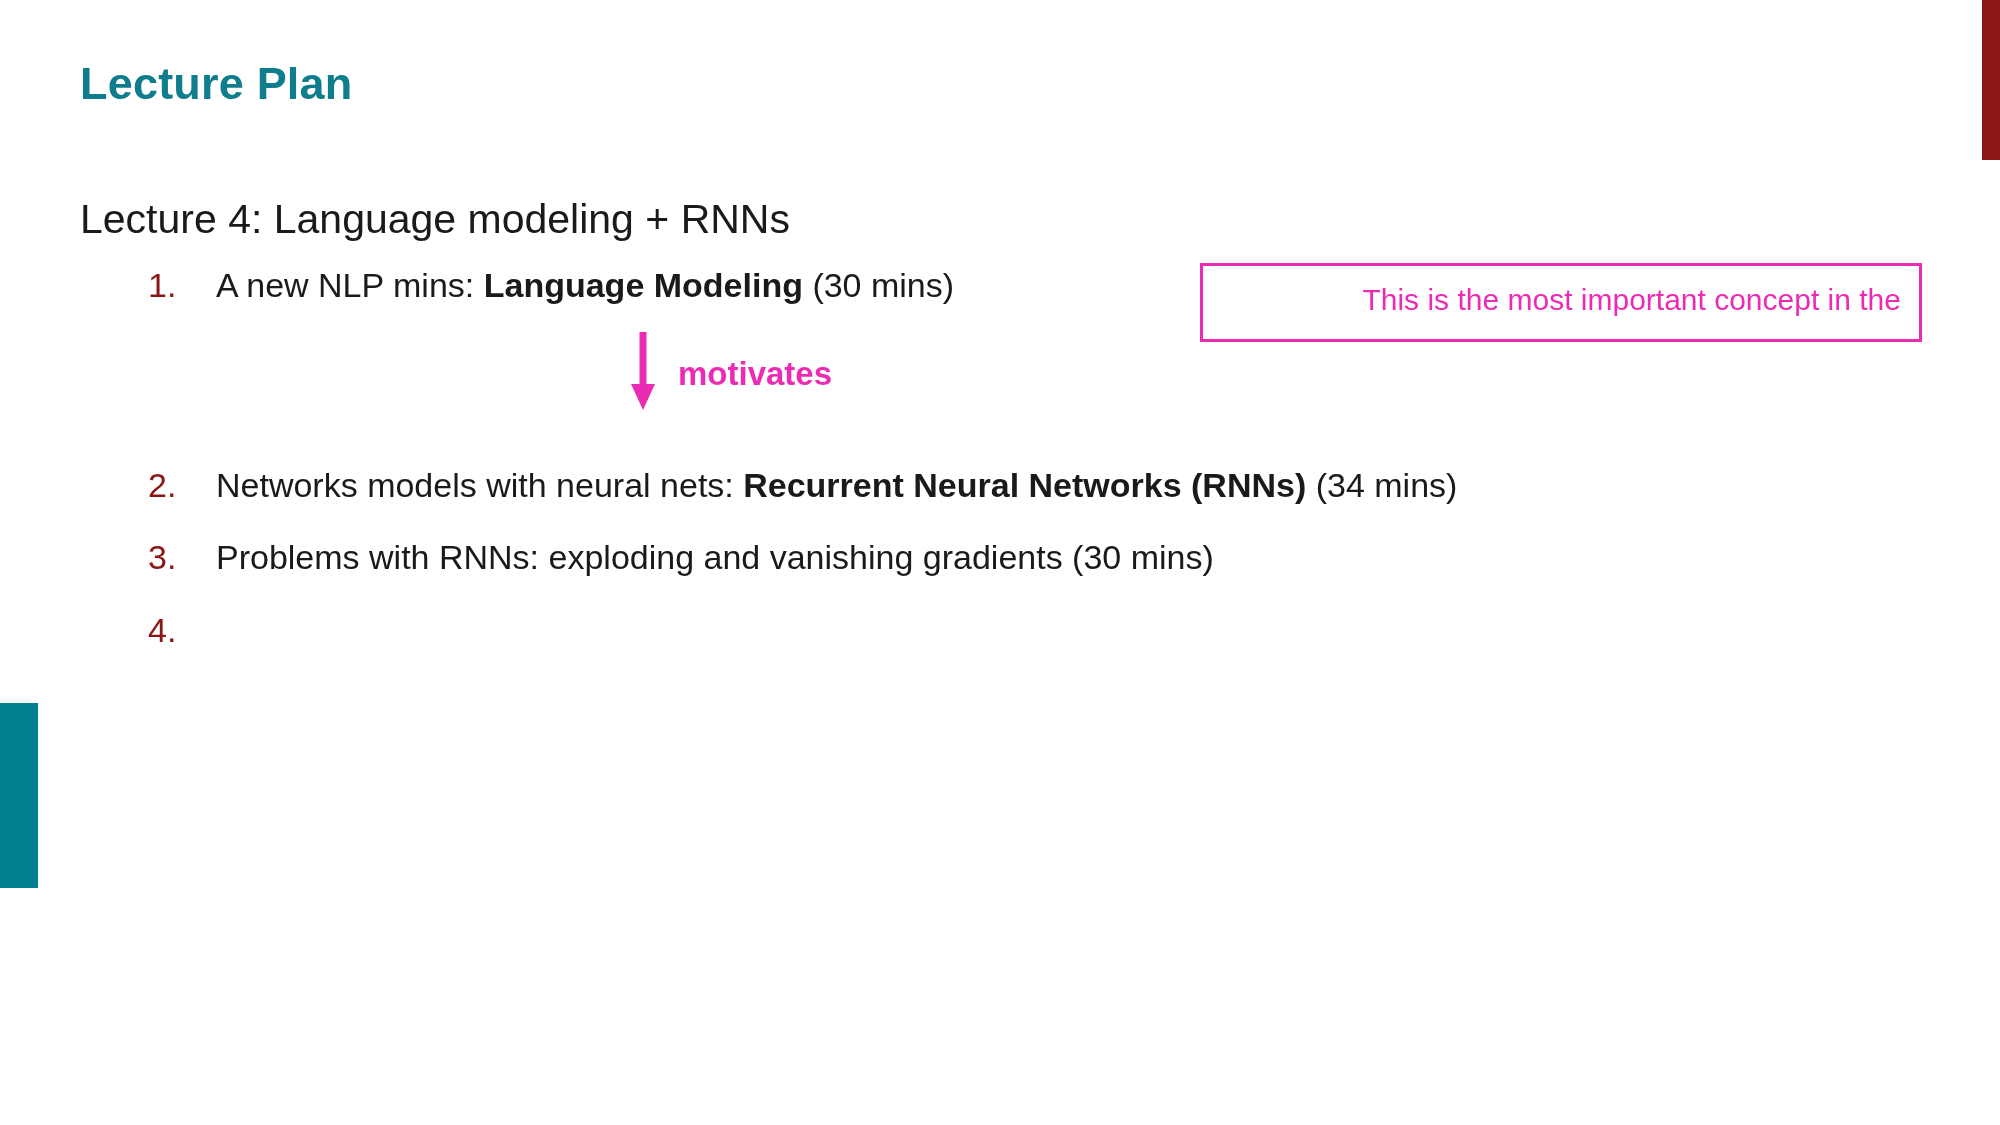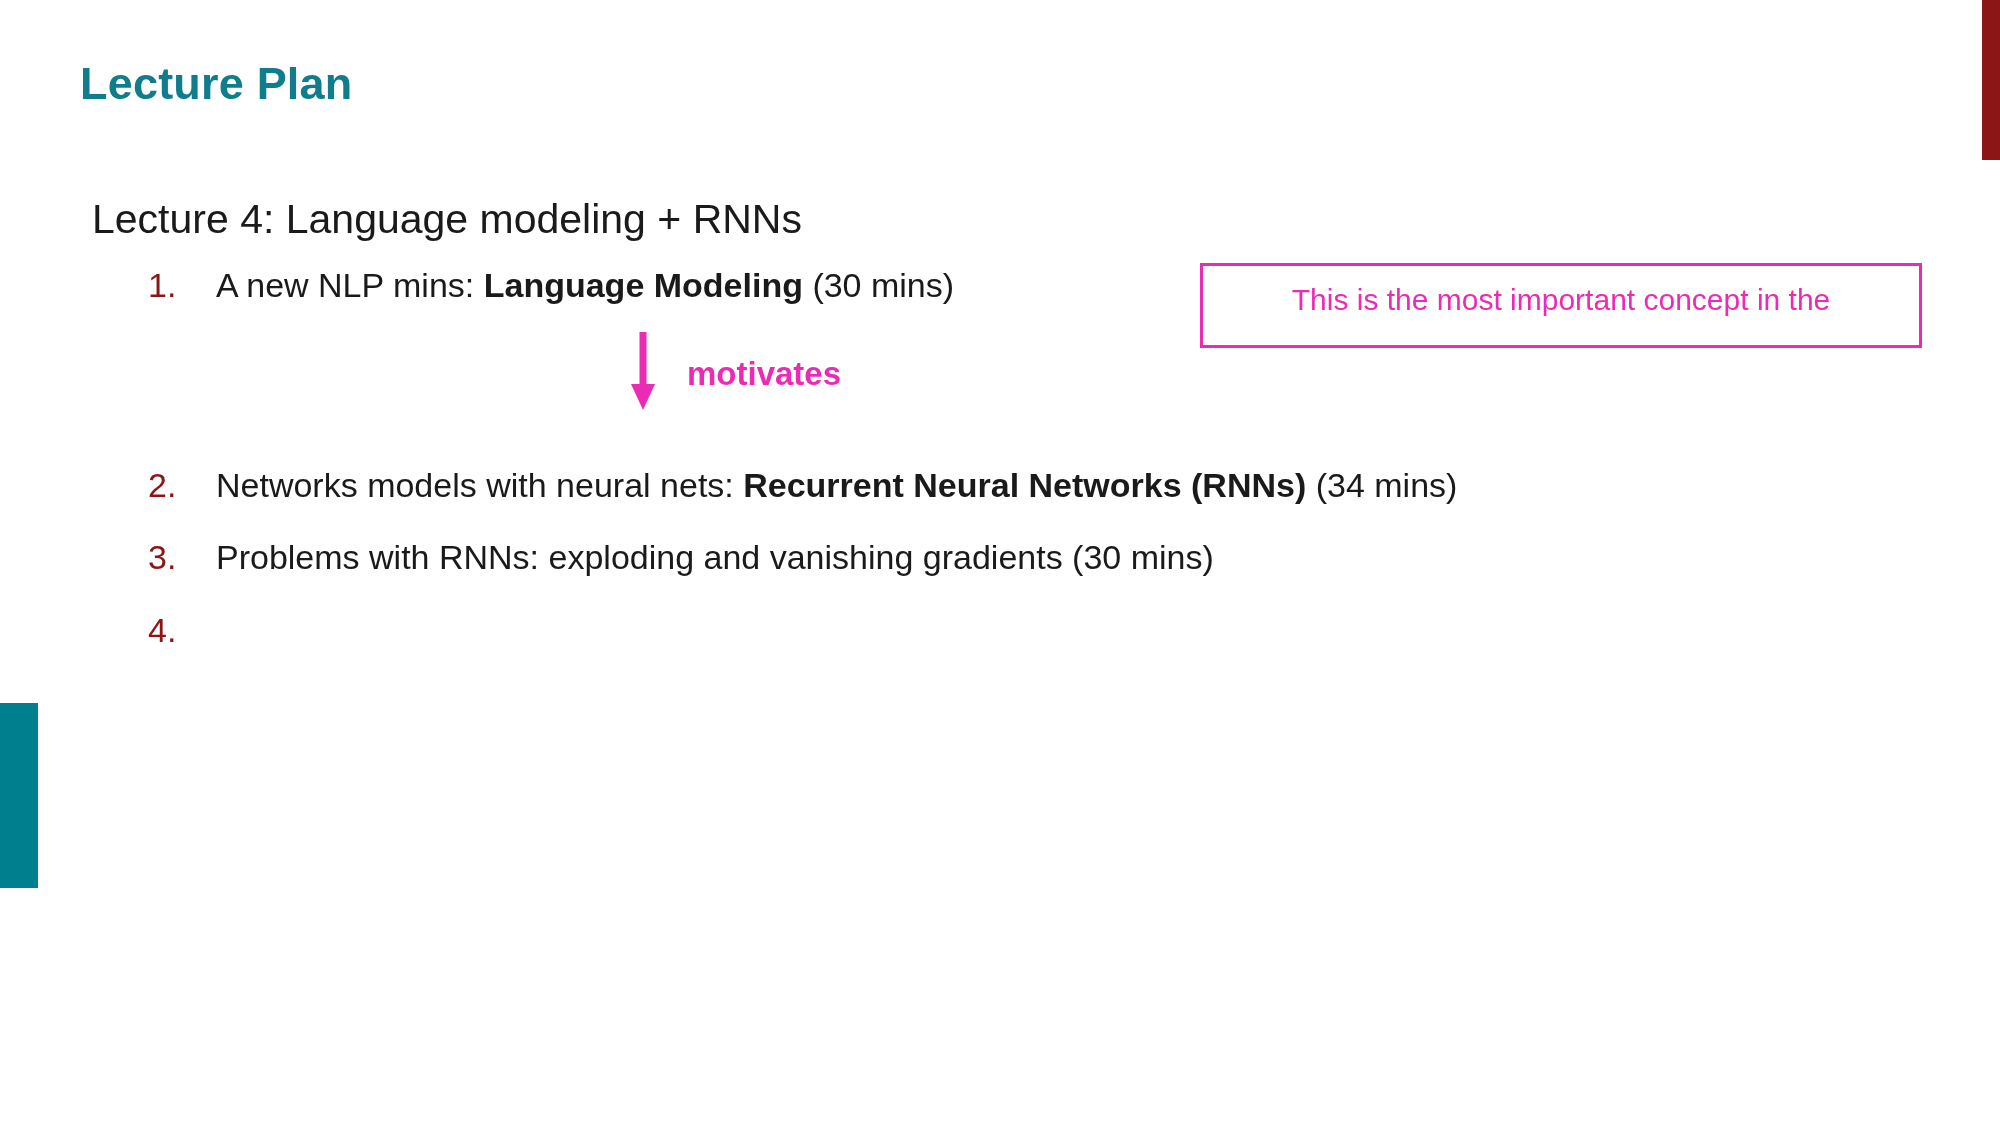--- a/index.html
+++ b/index.html
@@ -48,21 +48,20 @@
   }
 
   
   .lecture-line {
     position: absolute;
     left: 80px;
     top: 196px;
     font-size: 41px;
     color: #1a1a1a;
     white-space: nowrap;
-    margin-left: 12px;
   }
 
   
   .list {
     position: absolute;
     left: 148px;
     top: 268px;
     width: 1760px;
   }
   .list-item {
@@ -92,37 +91,37 @@
   
   .motivates-group {
     position: absolute;
     left: 628px;
     top: 330px;
     display: flex;
     align-items: center;
   }
   .arrow-svg { display: block; }
   .motivates-label {
-    margin-left: 29px;
+    margin-left: 20px;
     font-size: 33px;
     font-weight: bold;
     color: #ec2bb4;
     margin-top: 6px;
   }
 
   
   .callout {
     position: absolute;
     left: 1200px;
     top: 263px;
     width: 722px;
     box-sizing: border-box;
     border: 3px solid #ec2bb4;
-    padding: 14px 18px 24px 18px;
-    text-align: center;
+    padding: 14px 18px 18px 18px;
+    text-align: right;
     color: #ec2bb4;
     font-size: 30px;
     line-height: 1.35;
   }
 </style>
 </head>
 <body>
 
 <div class="slide">
 

